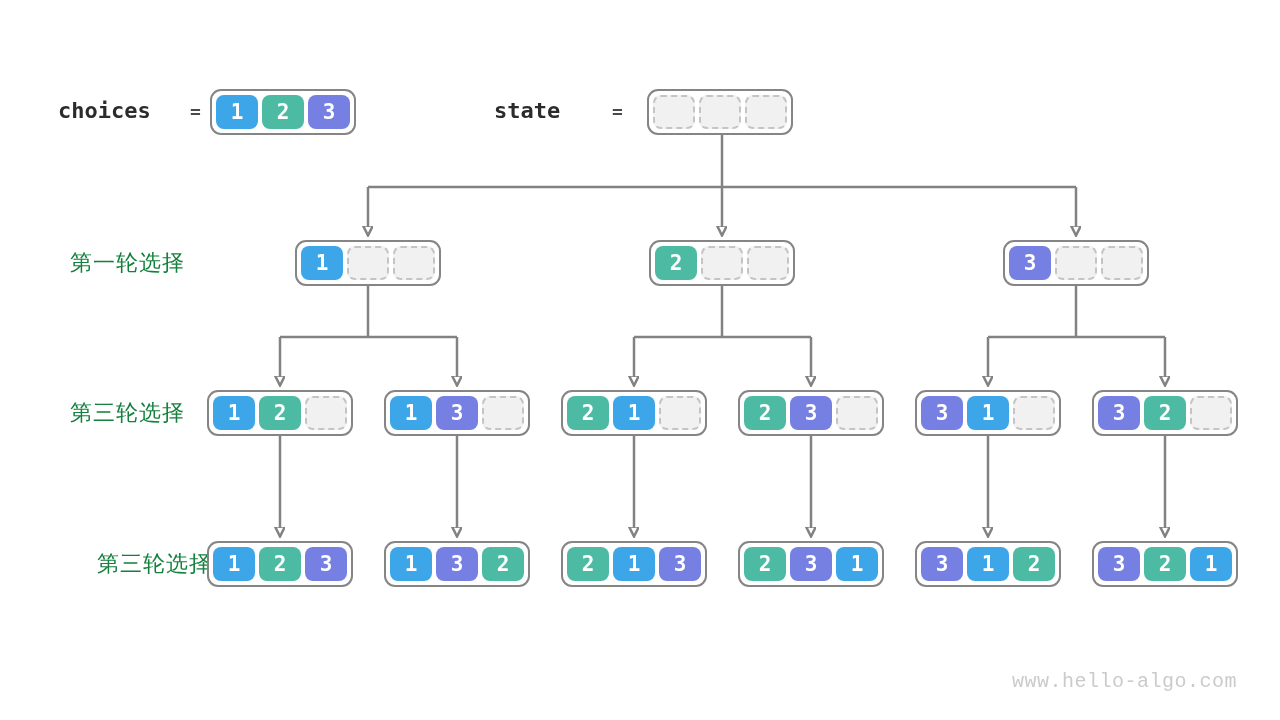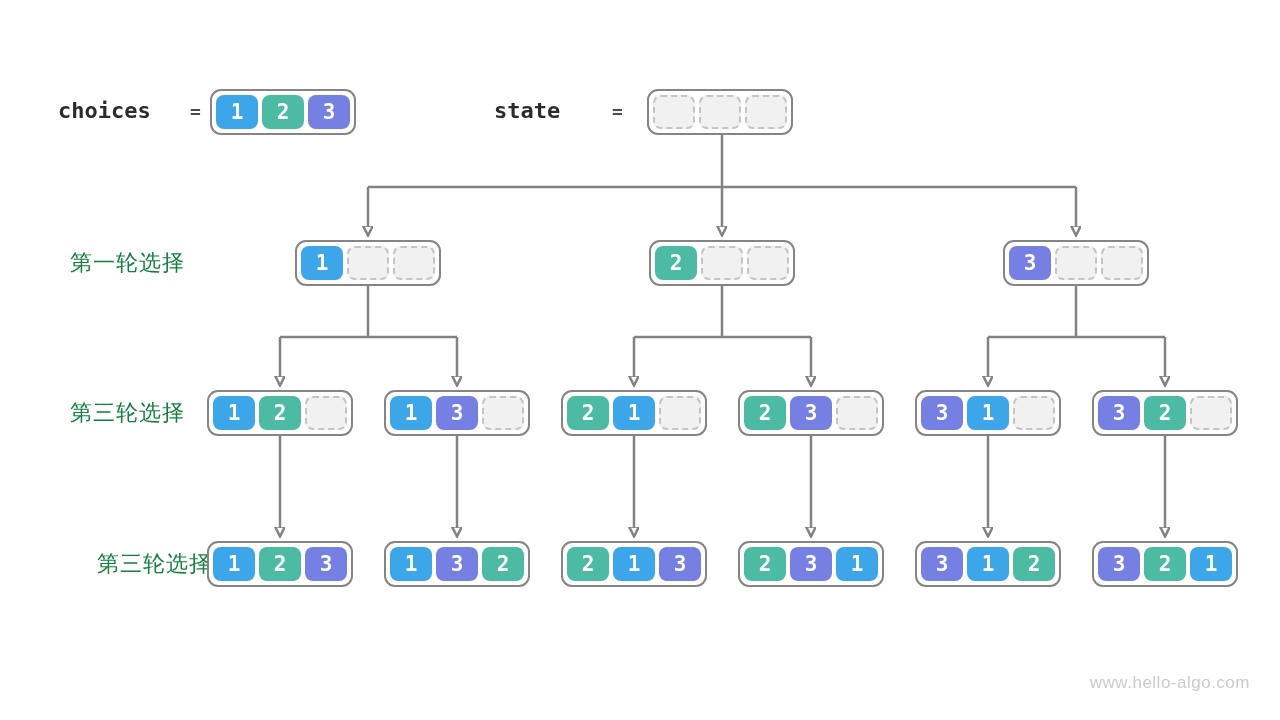--- a/index.html
+++ b/index.html
@@ -82,24 +82,24 @@
   }
   .cell.empty {
     background: var(--empty-fill, #F1F1F1);
     border: 2px dashed var(--empty-border, #C4C4C4);
   }
   .cell.c1 { background: var(--c1, #3DA6E9); }
   .cell.c2 { background: var(--c2, #4DBBA4); }
   .cell.c3 { background: var(--c3, #7680E2); }
   .watermark {
     position: absolute;
-    right: 30px;
+    right: 43px;
     bottom: 27px;
-    font-family: Liberation Sans, sans-serif;
-    font-size: 17px;
+    font-family: Liberation Mono, monospace;
+    font-size: 20px;
     color: var(--watermark, #CBCBCB);
     letter-spacing: 0.5px;
   }
 </style>
 </head>
 <body>
 
 <div class="canvas">
 
   <svg class="arrows" viewBox="0 0 1280 720">

